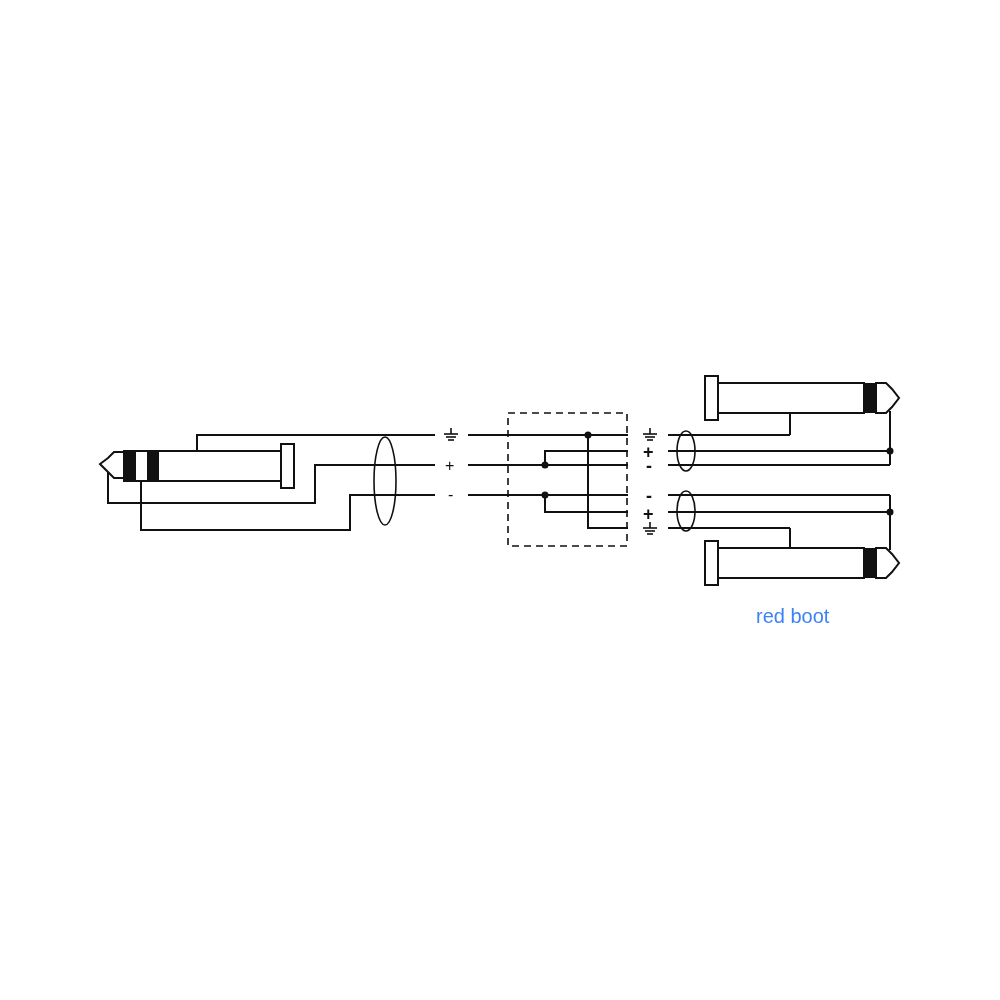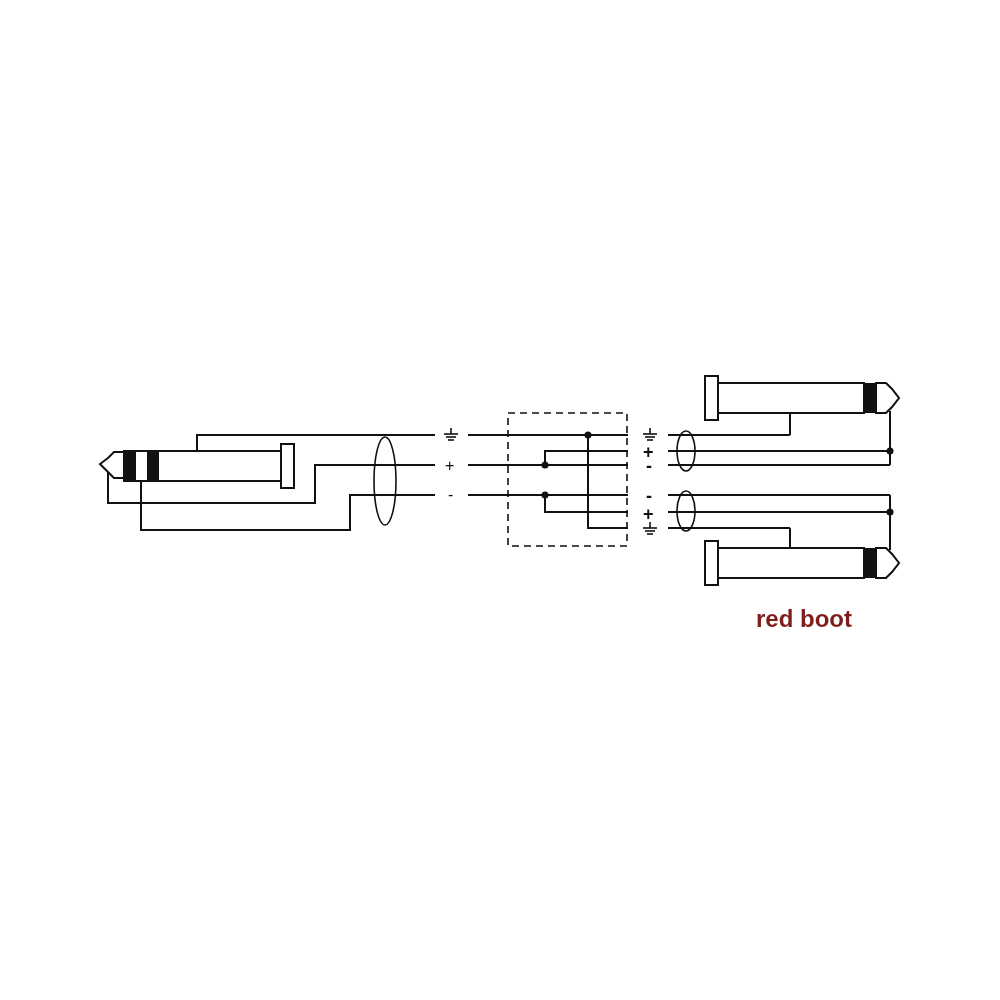--- a/index.html
+++ b/index.html
@@ -5,21 +5,21 @@
     html, body { margin: 0; padding: 0; background: #ffffff; }
     .canvas { position: relative; width: 1000px; height: 1000px; background: #fff; overflow: hidden; }
     svg { position: absolute; left: 0; top: 0; }
     .wire { stroke: #111; stroke-width: 2; fill: none; }
     .thin { stroke: #111; stroke-width: 1.6; fill: none; }
     .body { stroke: #111; stroke-width: 2; fill: #fff; }
     .dash { stroke: #111; stroke-width: 1.6; fill: none; stroke-dasharray: 7 5; }
     .sym { font-family: "Liberation Sans", sans-serif; fill: #111; }
     .caption {
       position: absolute; left: 756px; top: 605px;
-      font-family: "Liberation Sans", sans-serif; font-weight: bold; font-size: 24px; color: #7f1d1d;
+      font-family: "Liberation Sans", sans-serif; font-weight: normal; font-size: 20px; color: #3b82f6;
     }
   </style>
 </head>
 <body>
 
 <div class="canvas">
   <svg width="1000" height="1000" viewBox="0 0 1000 1000">
 
     <g>
 

